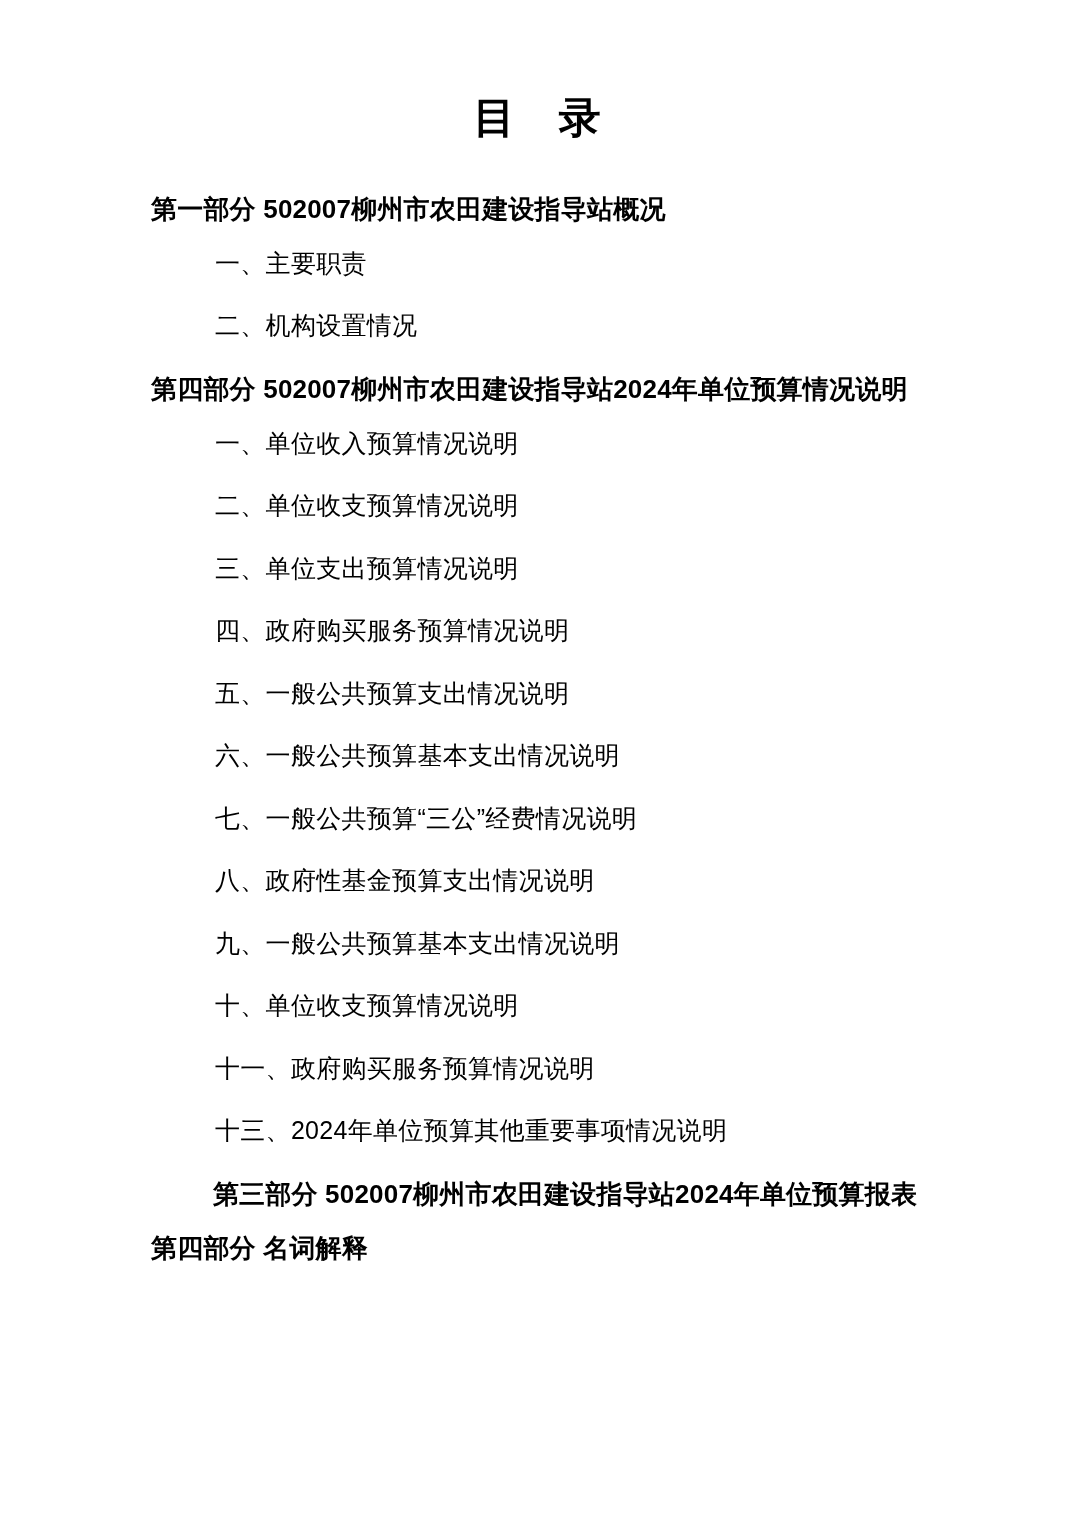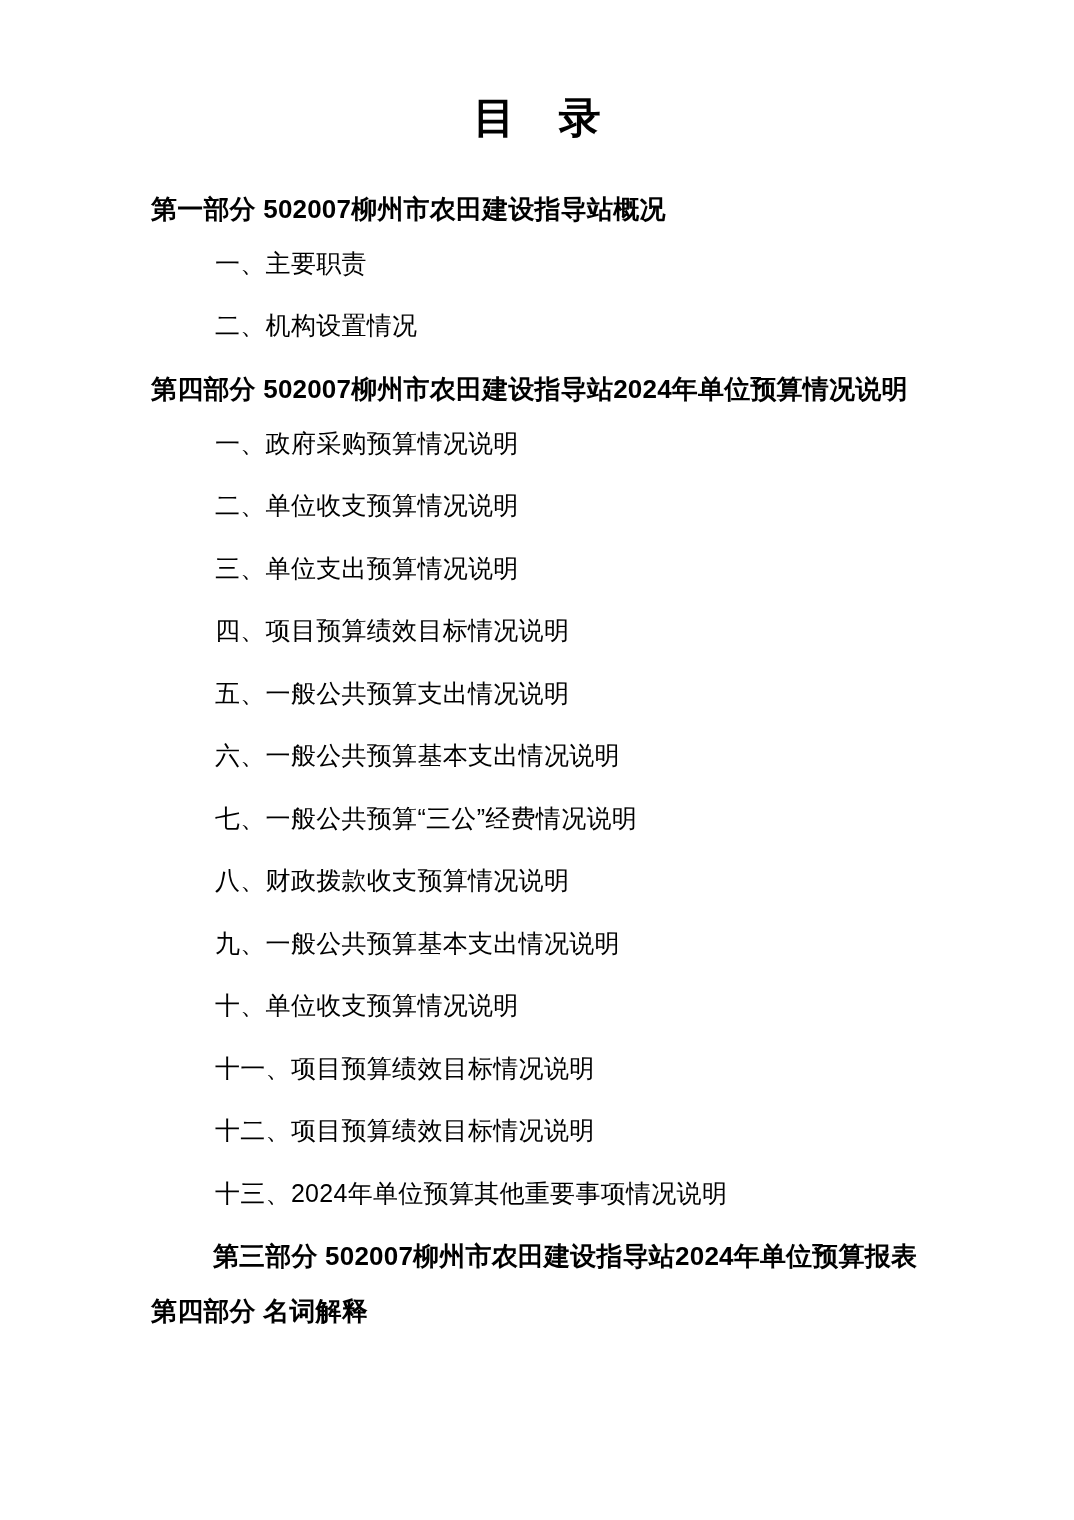--- a/index.html
+++ b/index.html
@@ -66,31 +66,30 @@
 
   <h1 class="doc-title">目  录</h1>
 
   <div class="toc">
 
     <p class="toc-part">第一部分  502007柳州市农田建设指导站概况</p>
     <p class="toc-item">一、主要职责</p>
     <p class="toc-item">二、机构设置情况</p>
 
     <p class="toc-part">第四部分  502007柳州市农田建设指导站2024年单位预算情况说明</p>
-    <p class="toc-item">一、政府采购预算情况说明</p>
+    <p class="toc-item">一、单位收入预算情况说明</p>
     <p class="toc-item">二、单位收支预算情况说明</p>
     <p class="toc-item">三、单位支出预算情况说明</p>
-    <p class="toc-item">四、项目预算绩效目标情况说明</p>
+    <p class="toc-item">四、政府购买服务预算情况说明</p>
     <p class="toc-item">五、一般公共预算支出情况说明</p>
     <p class="toc-item">六、一般公共预算基本支出情况说明</p>
     <p class="toc-item">七、一般公共预算“三公”经费情况说明</p>
-    <p class="toc-item">八、财政拨款收支预算情况说明</p>
+    <p class="toc-item">八、政府性基金预算支出情况说明</p>
     <p class="toc-item">九、一般公共预算基本支出情况说明</p>
     <p class="toc-item">十、单位收支预算情况说明</p>
-    <p class="toc-item">十一、项目预算绩效目标情况说明</p>
-    <p class="toc-item">十二、项目预算绩效目标情况说明</p>
+    <p class="toc-item">十一、政府购买服务预算情况说明</p>
     <p class="toc-item tight">十三、2024年单位预算其他重要事项情况说明</p>
 
     <p class="toc-part spaced-top">第三部分  502007柳州市农田建设指导站2024年单位预算报表</p>
     <p class="toc-part">第四部分  名词解释</p>
 
   </div>
 </div>
 
 </body></html>

